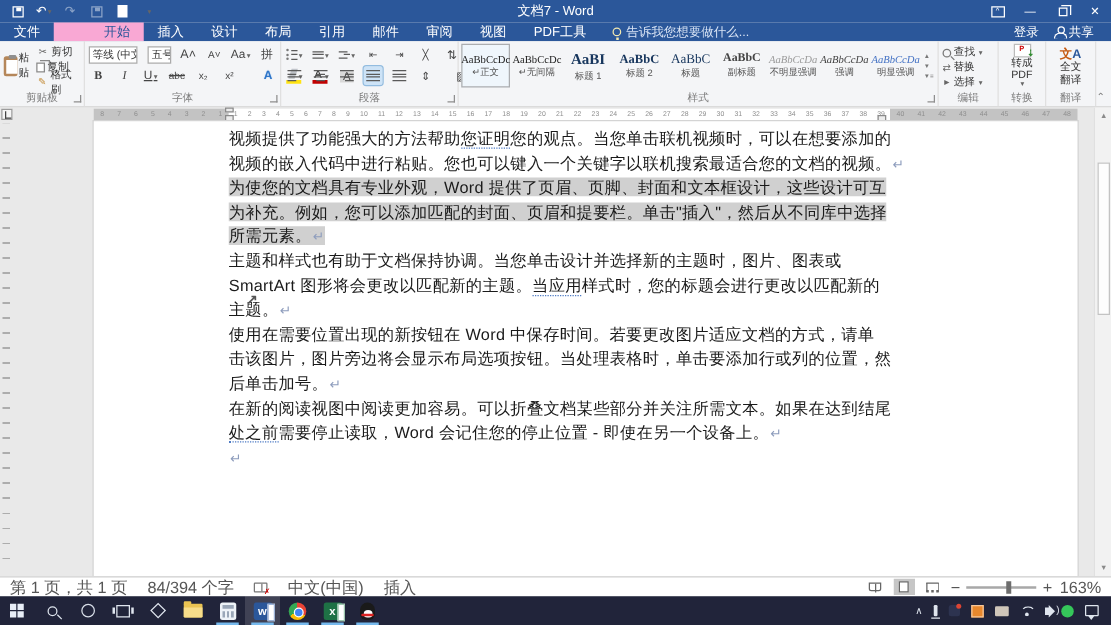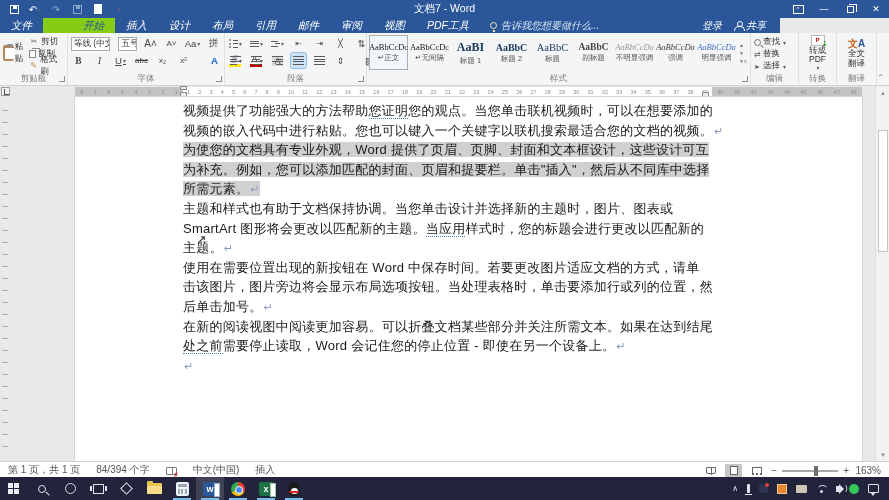--- a/index.html
+++ b/index.html
@@ -20,24 +20,24 @@
   #win-controls { margin-left:auto; display:flex; align-items:center; height:18px; }
   .win-btn { width:26px; height:18px; display:flex; align-items:center; justify-content:center;
     color:#fff; font-size:9px; }
   .ribbon-opts { width:11px; height:9px; border:1px solid #fff; display:flex; align-items:center;
     justify-content:center; font-size:6px; line-height:1; }
   .restore-glyph { width:7px; height:7px; border:1px solid #fff; position:relative; }
   .restore-glyph::after { content:""; position:absolute; left:1px; top:-3px; width:7px; height:7px;
     border:1px solid #fff; border-left:none; border-bottom:none; }
 
   
-  #tabrow { position:absolute; left:0; top:18px; width:780px; height:15px; background:#2b579a;
-    display:flex; align-items:stretch; color:#fff; font-size:10.5px;font-style:italic; }
+  #tabrow { position:absolute; left:0; top:18px; width:889px; height:15px; background:#2b579a;
+    display:flex; align-items:stretch; color:#fff; font-size:10.5px; }
   .tab { padding:0 11px; display:flex; align-items:center; cursor:default; }
-  .tab.active { background:#84cc16; color:#2b579a;padding-left:40px; }
+  .tab.active { background:#f9a8d4; color:#2b579a;padding-left:40px; }
   #tellme { display:flex; align-items:center; gap:4px; color:#d9e4f5; padding-left:10px; font-size:10px; }
   .bulb { width:7px; height:7px; border-radius:50%; border:1px solid #f3e9b0; position:relative; }
   .bulb::after { content:""; position:absolute; left:2px; top:7px; width:2px; height:2px; background:#f3e9b0; }
   #tab-right { margin-left:auto; display:flex; align-items:center; gap:12px; padding-right:14px; font-size:10px; }
   .person { width:9px; height:9px; position:relative; }
   .person::before { content:""; position:absolute; left:2.5px; top:0; width:4px; height:4px;
     border-radius:50%; border:1px solid #fff; }
   .person::after { content:""; position:absolute; left:0; top:5px; width:9px; height:4px;
     border:1px solid #fff; border-bottom:none; border-radius:5px 5px 0 0; }
 
@@ -177,21 +177,21 @@
     border-left:1px solid #e0e0e0; }
   .scroll-btn { position:absolute; left:0; width:14px; height:13px; display:flex; align-items:center;
     justify-content:center; font-size:6px; color:#8a8a8a; }
   #scroll-up { top:0; }
   #scroll-down { bottom:0; }
   #scroll-thumb { position:absolute; left:2px; top:44px; width:10px; height:122px; background:#fdfdfd;
     border:1px solid #c3c3c3; }
 
   
   #statusbar { position:absolute; left:0; top:461px; width:889px; height:16px; background:#ffffff;
-    border-top:1px solid #d0d0d0; display:flex; align-items:flex-end; font-size:10px; color:#555; }
+    border-top:1px solid #d0d0d0; display:flex; align-items:center; font-size:13px; color:#555; }
   .sb-item { padding:0 8px; white-space:nowrap; }
   .book-ic { width:11px; height:8px; border:1px solid #777; border-radius:1px; position:relative;
     display:inline-block; }
   .book-ic::before { content:""; position:absolute; left:5px; top:0; width:1px; height:6px; background:#777; }
   .book-ic::after { content:"✗"; position:absolute; right:-3px; bottom:-4px; font-size:6px; color:#c00; }
   #sb-right { margin-left:auto; display:flex; align-items:center; gap:6px; padding-right:8px; }
   .view-btn { width:17px; height:13px; display:flex; align-items:center; justify-content:center; }
   .view-btn.active { background:#c6c6c6; }
   .vb-read { width:10px; height:7px; border:1px solid #666; border-radius:0 0 2px 2px; position:relative; }
   .vb-read::after { content:""; position:absolute; left:4px; top:0; width:1px; height:7px; background:#666; }

